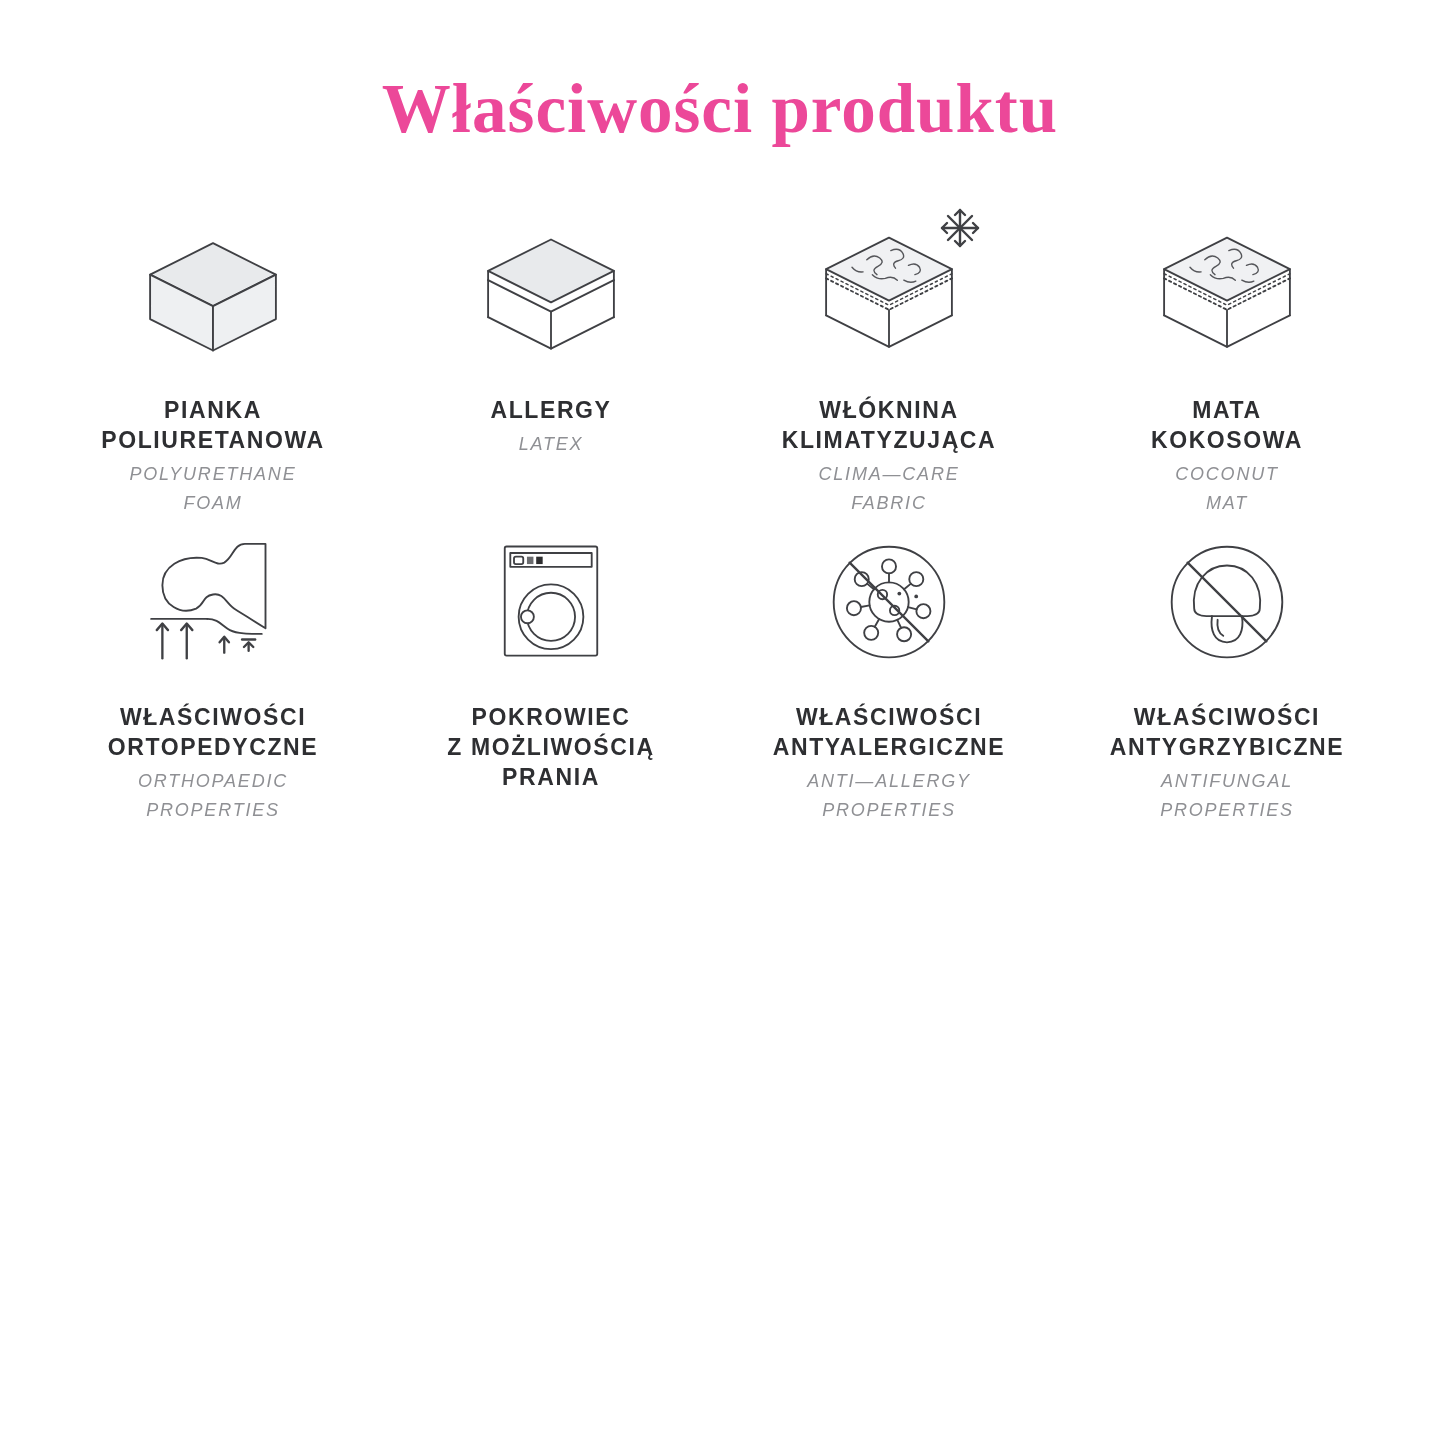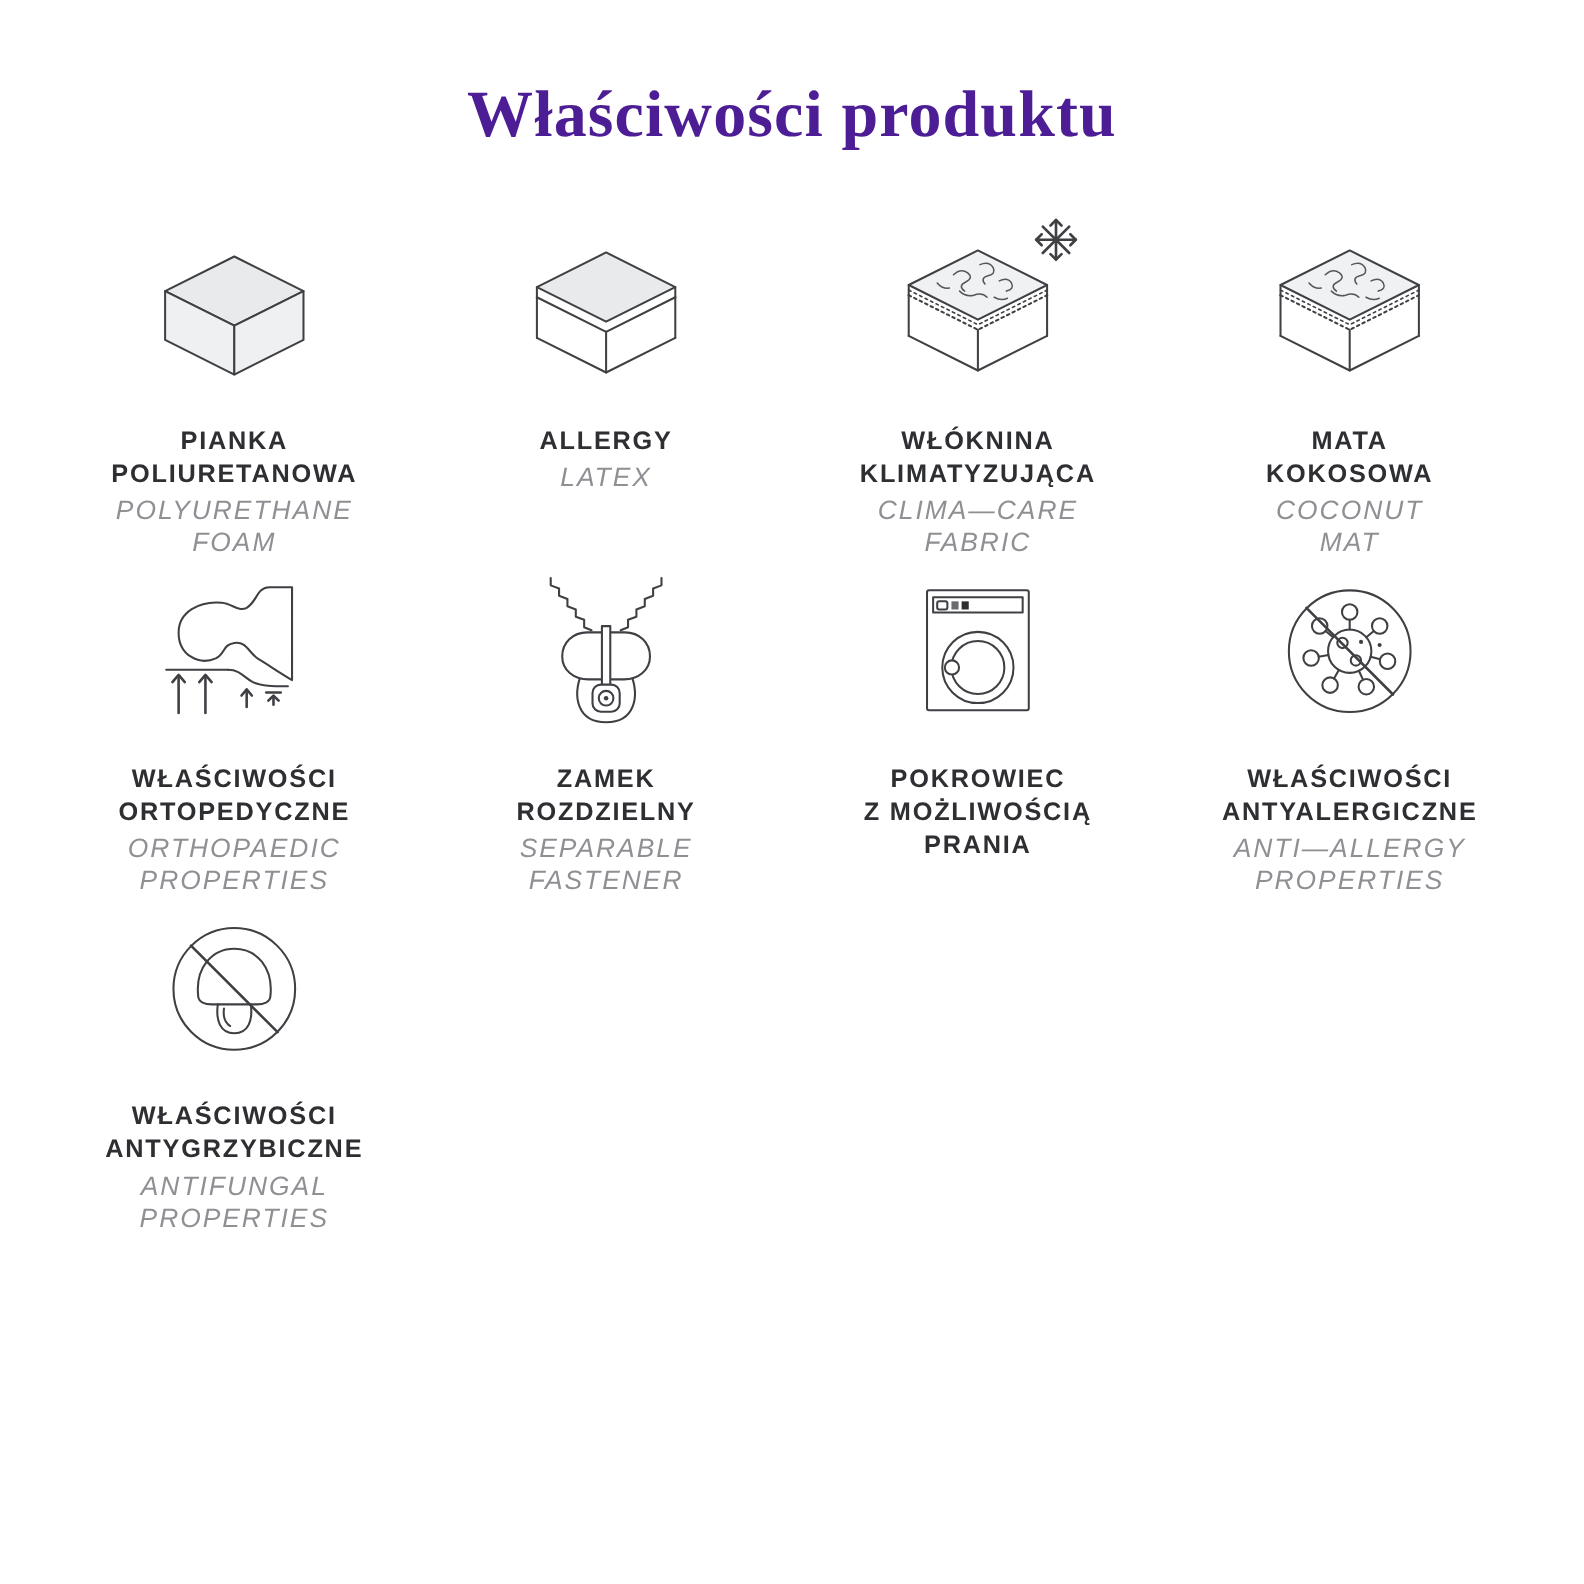--- a/index.html
+++ b/index.html
@@ -4,22 +4,22 @@
 <style>
   html,body{margin:0;padding:0;}
   body{
     width:1440px;height:1440px;background:#ffffff;overflow:hidden;
     font-family:"Liberation Sans", sans-serif;
     -webkit-font-smoothing:antialiased;
   }
   .title{
     font-family:"Liberation Serif", serif;
     font-weight:600;
-    font-size:60px;
-    color:#4c1d95;
+    font-size:69px;
+    color:#ec4899;
     text-align:center;
     margin:70px 0 0 0;
     letter-spacing:1px;
   }
   .grid{
     width:1352px;
     margin:62px auto 0 auto;
     display:grid;
     grid-template-columns:repeat(4,1fr);
     justify-items:center;
@@ -34,21 +34,21 @@
     height:168px;width:168px;
     display:flex;align-items:center;justify-content:center;
     margin-bottom:16px;
   }
   .pl{
     font-size:23px;font-weight:700;color:#2e2f32;
     letter-spacing:1.6px;line-height:30px;white-space:pre-line;
   }
   .en{
     margin-top:5px;
-    font-size:24px;font-style:italic;color:#8f9094;
+    font-size:18px;font-style:italic;color:#8f9094;
     letter-spacing:1.8px;line-height:29px;white-space:pre-line;
   }
   .snowflake{position:absolute;top:-6px;right:-10px;}
   svg{display:block;}
 </style>
 </head>
 <body>
 
 <h1 class="title">Właściwości produktu</h1>
 
@@ -171,38 +171,20 @@
             <line x1="111" y1="120" x2="125" y2="120"></line>
         </g>
       </svg>
     </div>
     <div class="pl">WŁAŚCIWOŚCI
 ORTOPEDYCZNE</div>
     <div class="en">ORTHOPAEDIC
 PROPERTIES</div>
   </div>
 
-  <div class="cell">
-    <div class="icon-box">
-      <svg width="152" height="152" viewBox="0 0 160 160" fill="none" stroke="#3f4044" stroke-width="2" stroke-linejoin="round" stroke-linecap="round">
-        <polyline points="66,60 59,57 59,50 51,47 51,40 43,37 43,30 35,27 35,20 27,17 27,10"></polyline>
-        <polyline points="94,60 101,57 101,50 109,47 109,40 117,37 117,30 125,27 125,20 133,17 133,10"></polyline>
-        <path d="M57,100 C47,124 53,148 80,148 C107,148 113,124 103,100 C98,92 62,92 57,100 Z" fill="#ffffff"></path>
-        <path d="M62,62 C48,62 38,72 38,85 C38,98 49,107 63,107 L97,107 C111,107 122,98 122,85 C122,72 112,62 98,62 Z" fill="#ffffff"></path>
-        <rect x="76" y="56" width="8" height="58" fill="#ffffff"></rect>
-        <rect x="67" y="112" width="26" height="26" rx="8" fill="#ffffff"></rect>
-        <circle cx="80" cy="125" r="7"></circle>
-        <circle cx="80" cy="125" r="2.2" fill="#3f4044" stroke="none"></circle>
-      </svg>
-    </div>
-    <div class="pl">ZAMEK
-ROZDZIELNY</div>
-    <div class="en">SEPARABLE
-FASTENER</div>
-  </div>
 
   <div class="cell">
     <div class="icon-box">
       <svg width="148" height="148" viewBox="0 0 160 160" fill="none" stroke="#3f4044" stroke-width="2" stroke-linejoin="round" stroke-linecap="round">
         <rect x="30" y="20" width="100" height="118" rx="2"></rect>
         <rect x="36" y="27" width="88" height="15"></rect>
         <rect x="40" y="31" width="10" height="8" rx="2"></rect>
         <rect x="54" y="31" width="7" height="8" fill="#6a6b6e" stroke="none"></rect>
         <rect x="64" y="31" width="7" height="8" fill="#2e2e30" stroke="none"></rect>
         <circle cx="80" cy="96" r="35"></circle>

